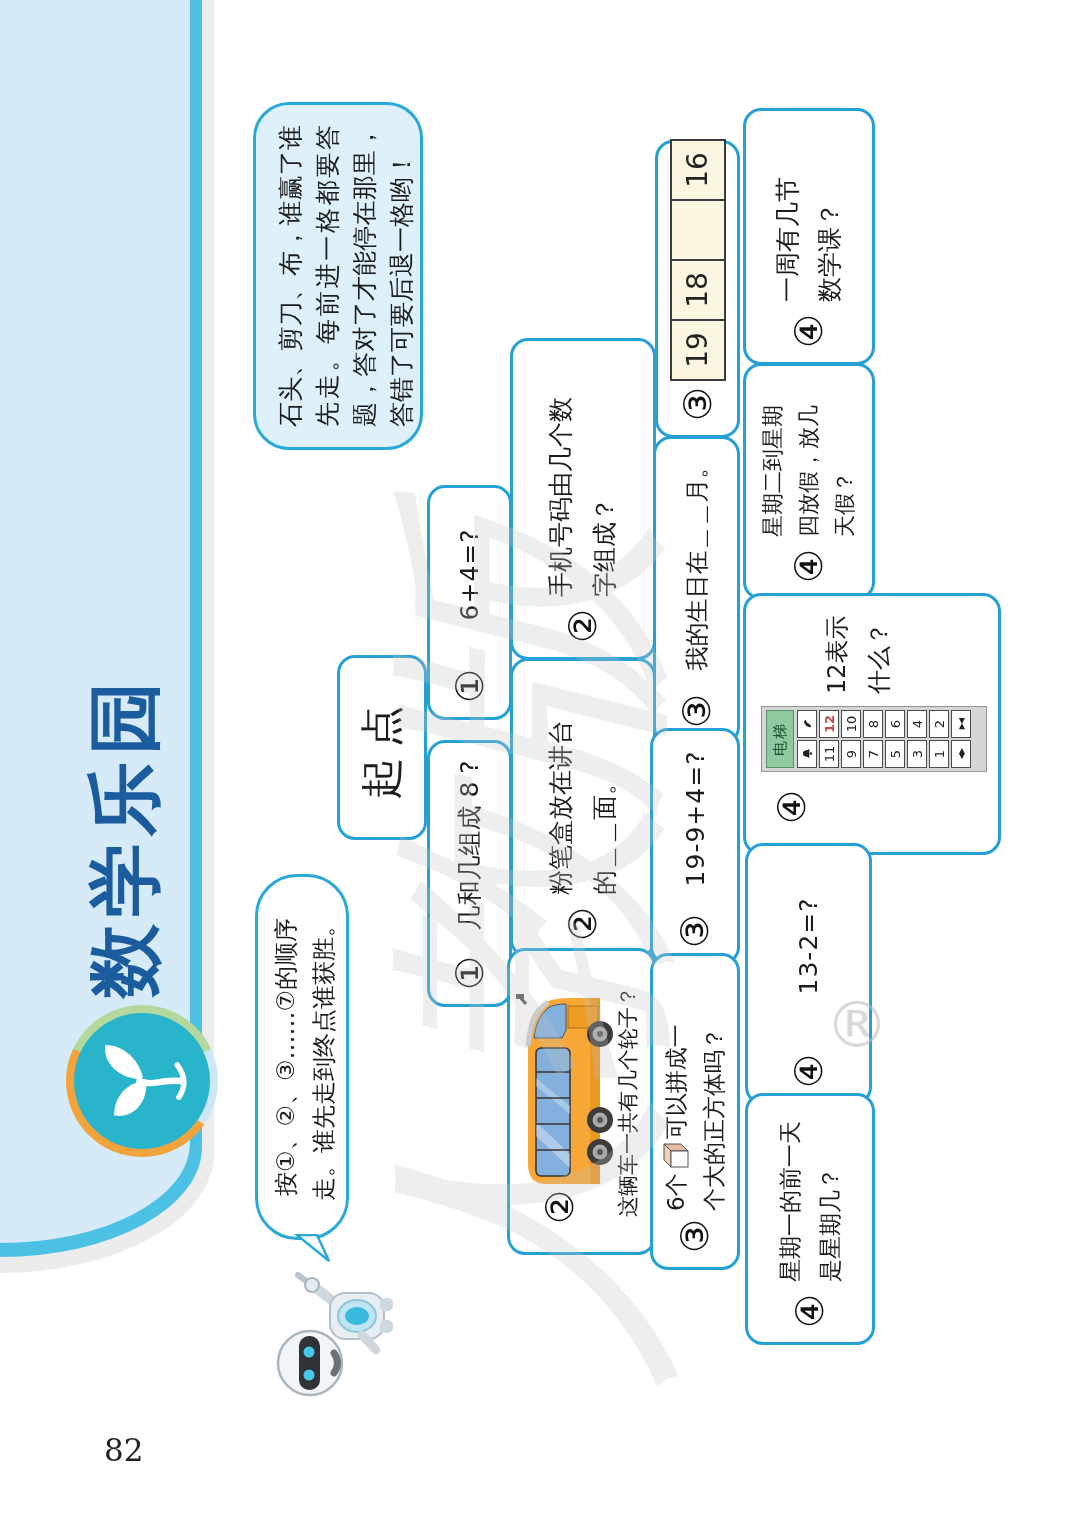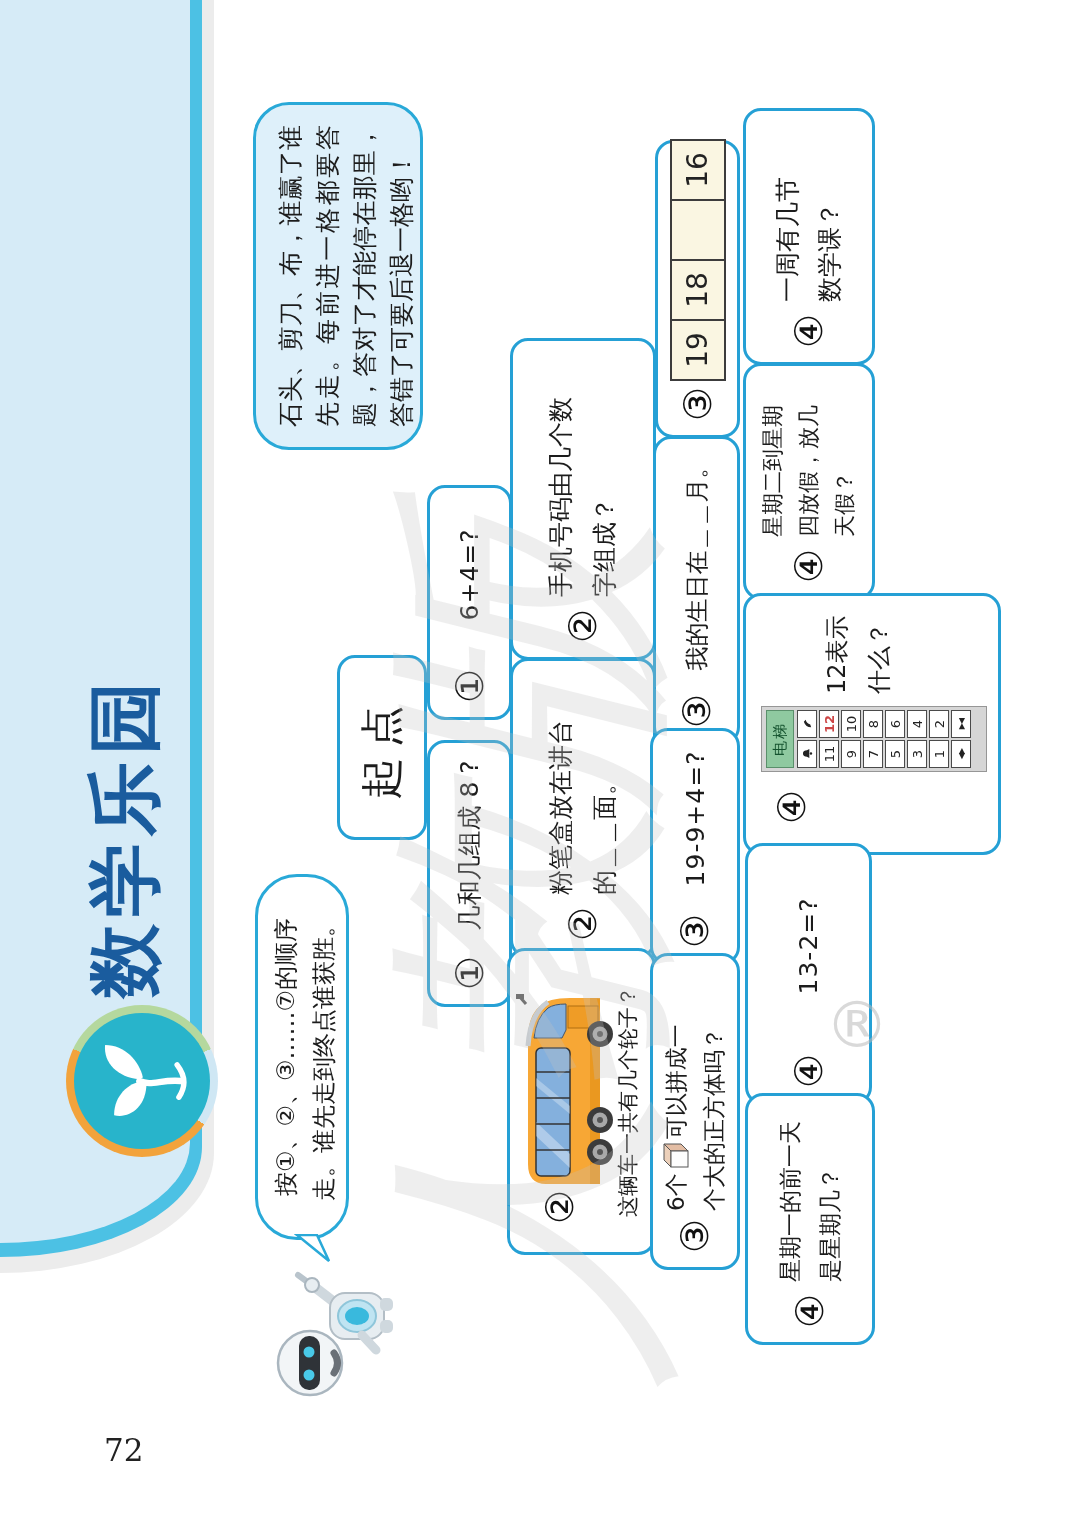--- a/index.html
+++ b/index.html
@@ -284,14 +284,14 @@
     <div class="card" style="left:190px;top:745px;width:252px;height:130px;">
       <span class="num">④</span>
       <div class="clines" style="font-size:23px;line-height:40px;">
         <div>星期一的前一天</div>
         <div>是星期几？</div>
       </div>
     </div>
 
   </div>
 
-  <div class="pagenum">72</div>
+  <div class="pagenum">82</div>
 </div>
 
 </body></html>

